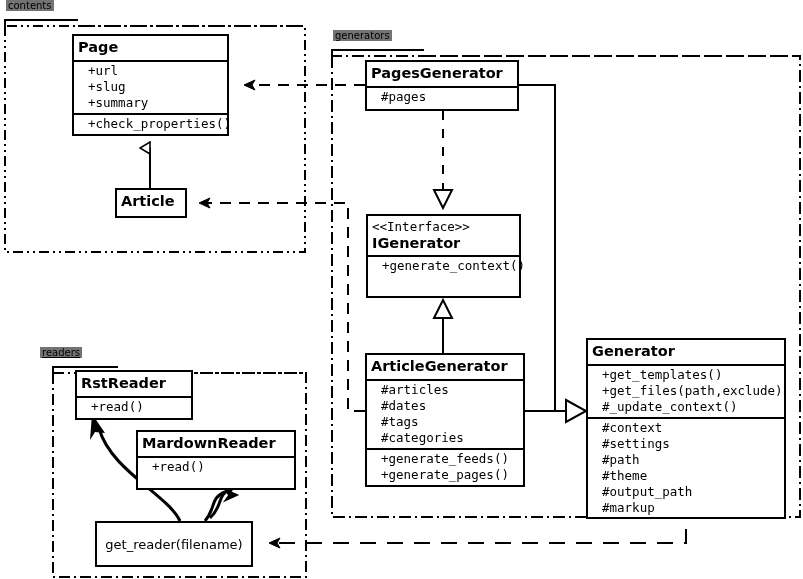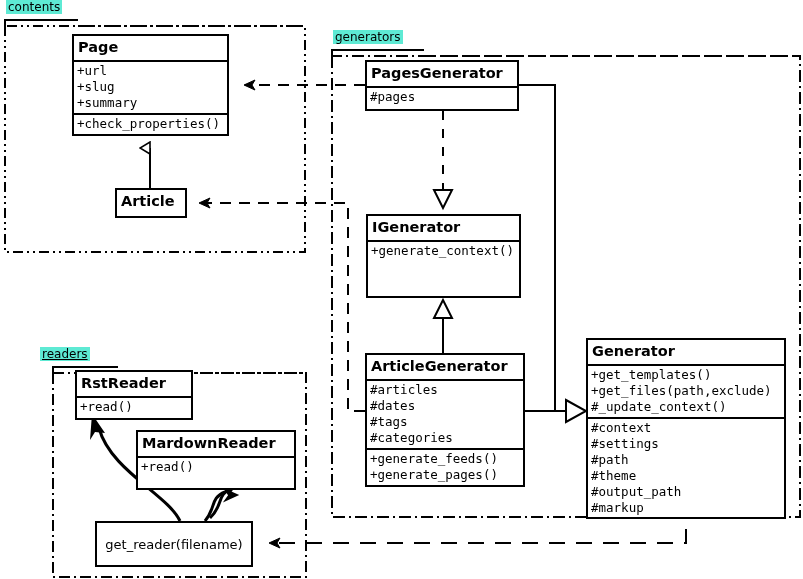--- a/index.html
+++ b/index.html
@@ -18,24 +18,24 @@
   svg.layer {
     position: absolute;
     left: 0;
     top: 0;
     width: 803px;
     height: 579px;
   }
   .pkg-label {
     position: absolute;
     font-family: "DejaVu Sans", sans-serif;
-    font-size: 12px;
+    font-size: 10px;
     color: #000;
     white-space: nowrap;
-    background: #5eead4;
+    background: #737373;
     padding: 0 2px;
   }
   .uml-class {
     position: absolute;
     box-sizing: border-box;
     border: 2px solid #000;
     background: #ffffff;
     display: flex;
     flex-direction: column;
   }
@@ -53,21 +53,21 @@
     font-weight: normal;
     font-size: 12.5px;
     font-family: "DejaVu Sans Mono", monospace;
     line-height: 1.25;
   }
   .cls-sep {
     border-top: 2px solid #000;
   }
   .cls-sec {
     box-sizing: border-box;
-    padding: 1px 1px 2px 3px;
+    padding: 1px 1px 2px 14px;
     font-family: "DejaVu Sans Mono", monospace;
     font-size: 12.5px;
     line-height: 16px;
     color: #000;
     white-space: nowrap;
   }
   .simple-box {
     position: absolute;
     box-sizing: border-box;
     border: 2px solid #000;
@@ -189,20 +189,21 @@
 
   <div class="uml-class" style="left:365px; top:60px; width:154px; height:51px;">
     <div class="cls-head">PagesGenerator</div>
     <div class="cls-sec cls-sep">
       <div>#pages</div>
     </div>
   </div>
 
   <div class="uml-class" style="left:366px; top:214px; width:155px; height:84px;">
     <div class="cls-head">
+      <span class="stereo">&lt;&lt;Interface&gt;&gt;</span>
       <span>IGenerator</span>
     </div>
     <div class="cls-sec cls-sep">
       <div>+generate_context()</div>
     </div>
   </div>
 
   <div class="uml-class" style="left:365px; top:353px; width:160px; height:134px;">
     <div class="cls-head">ArticleGenerator</div>
     <div class="cls-sec cls-sep">

